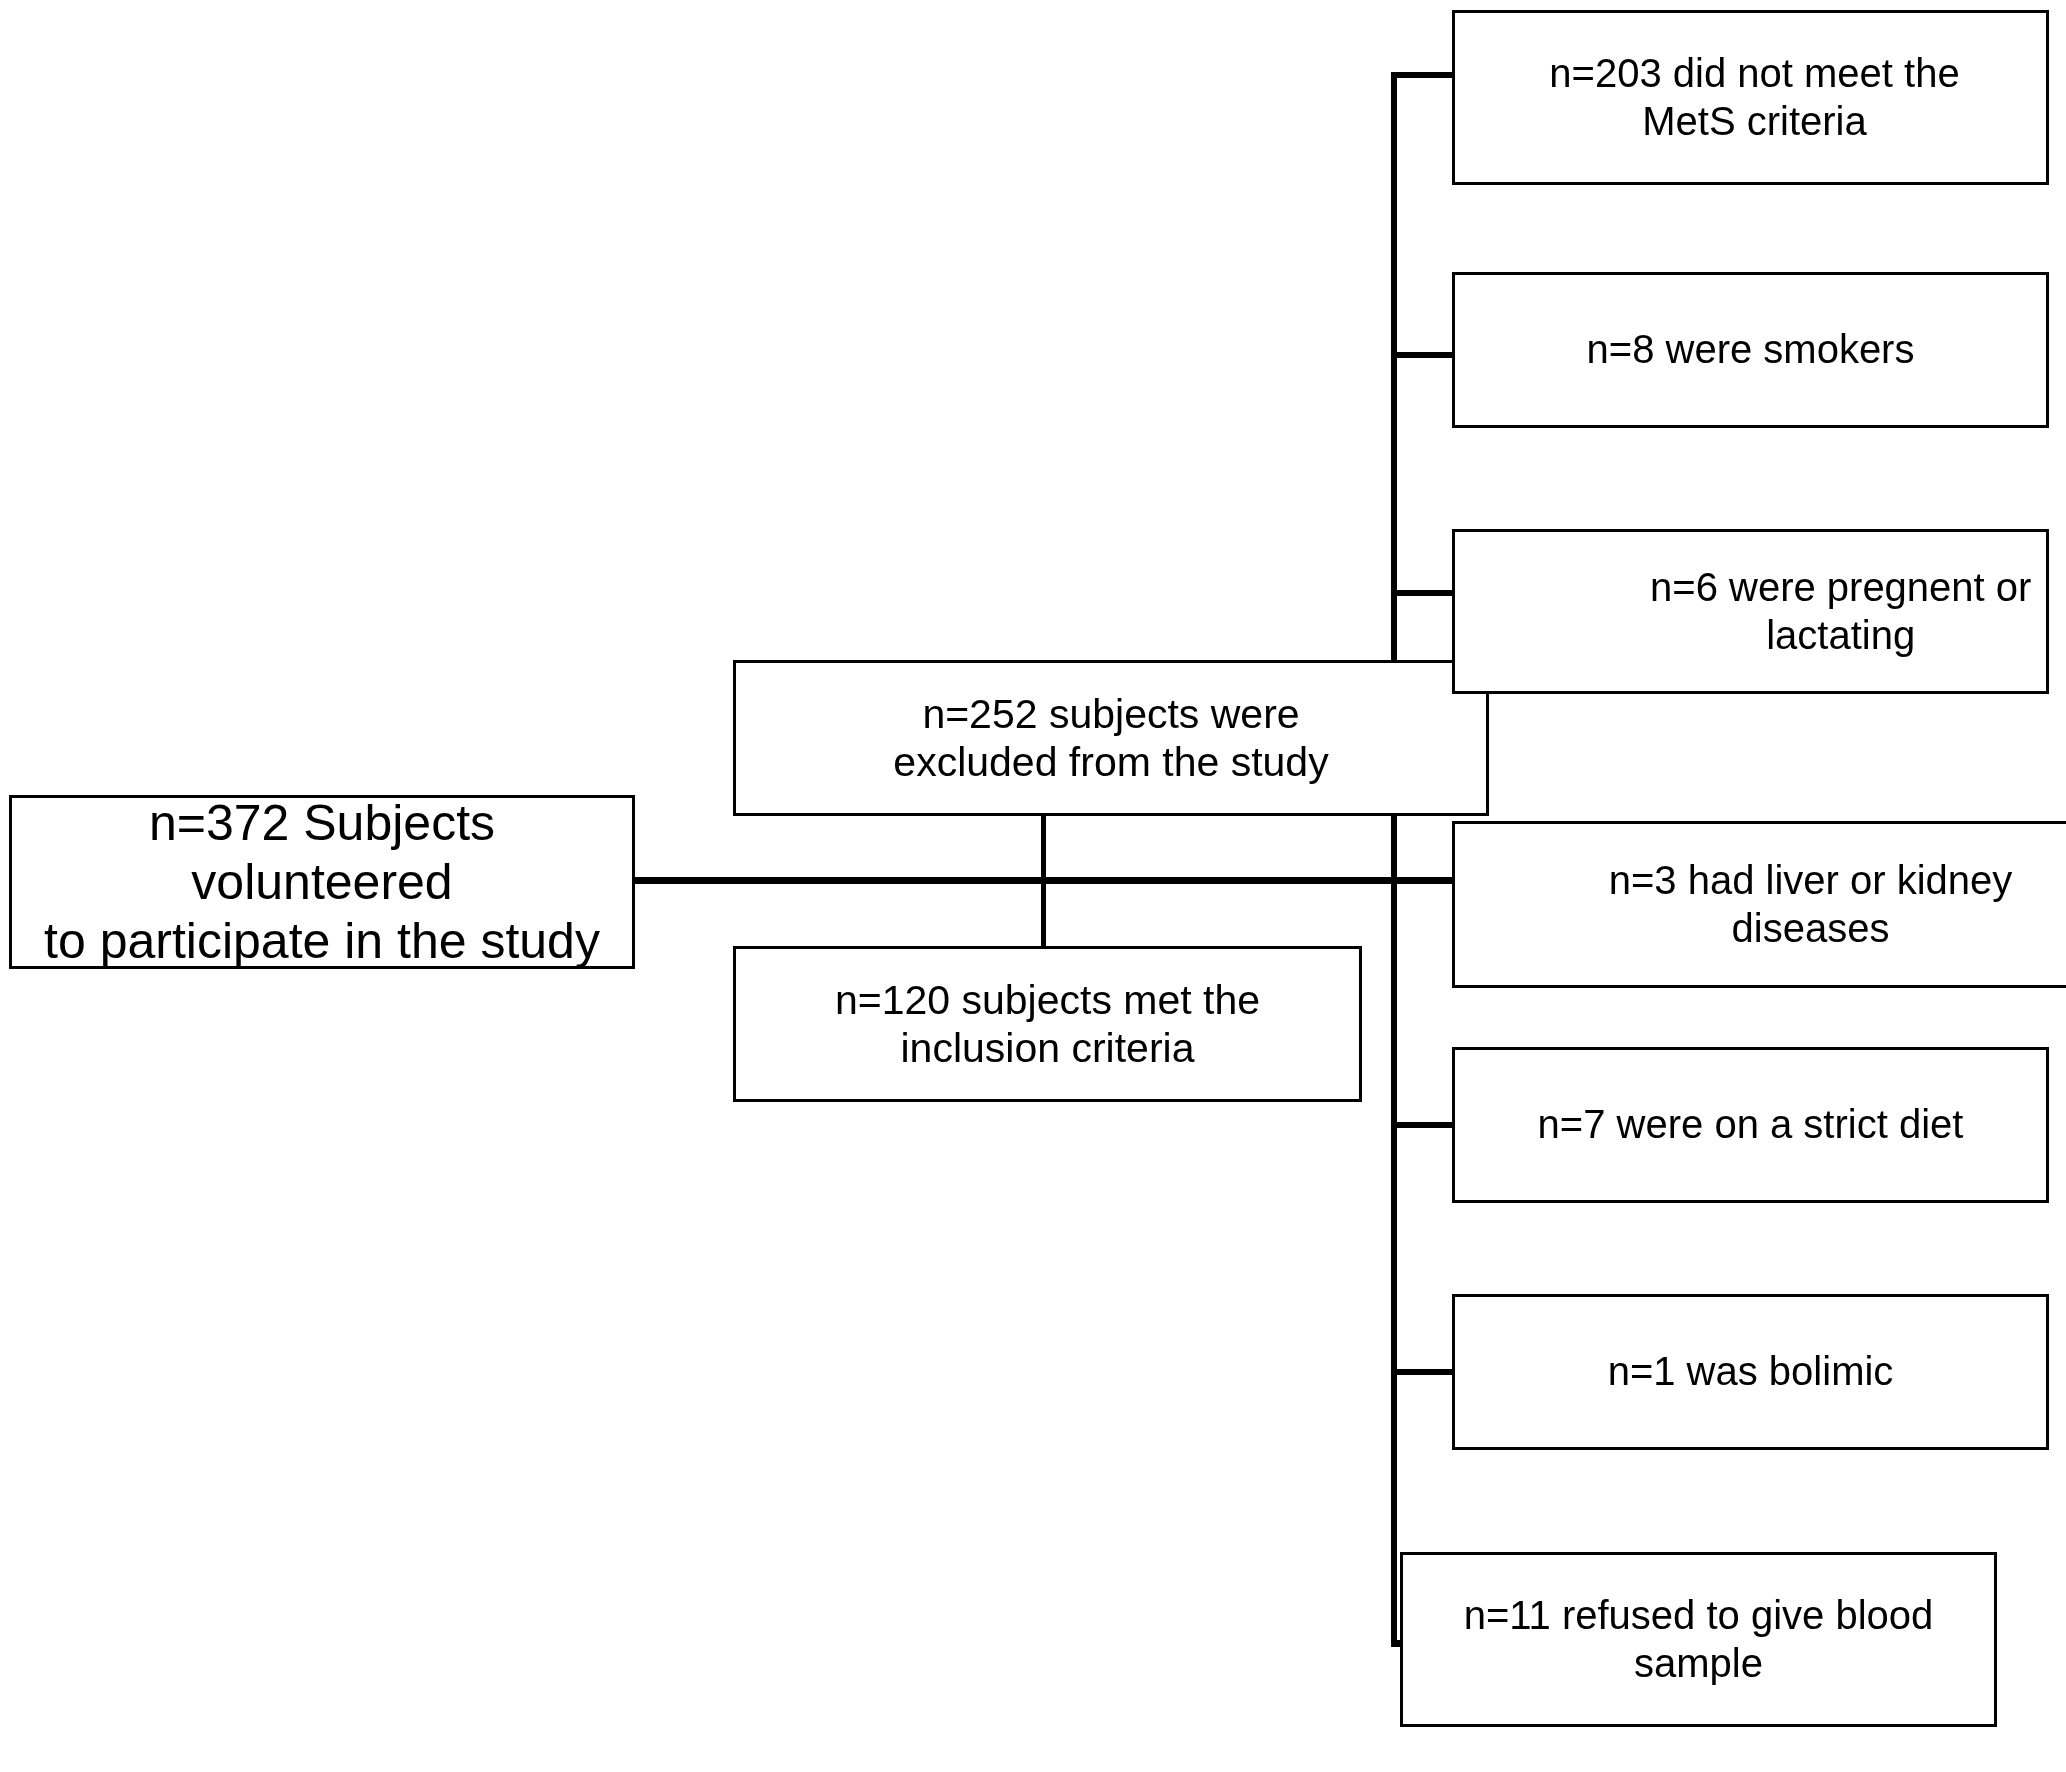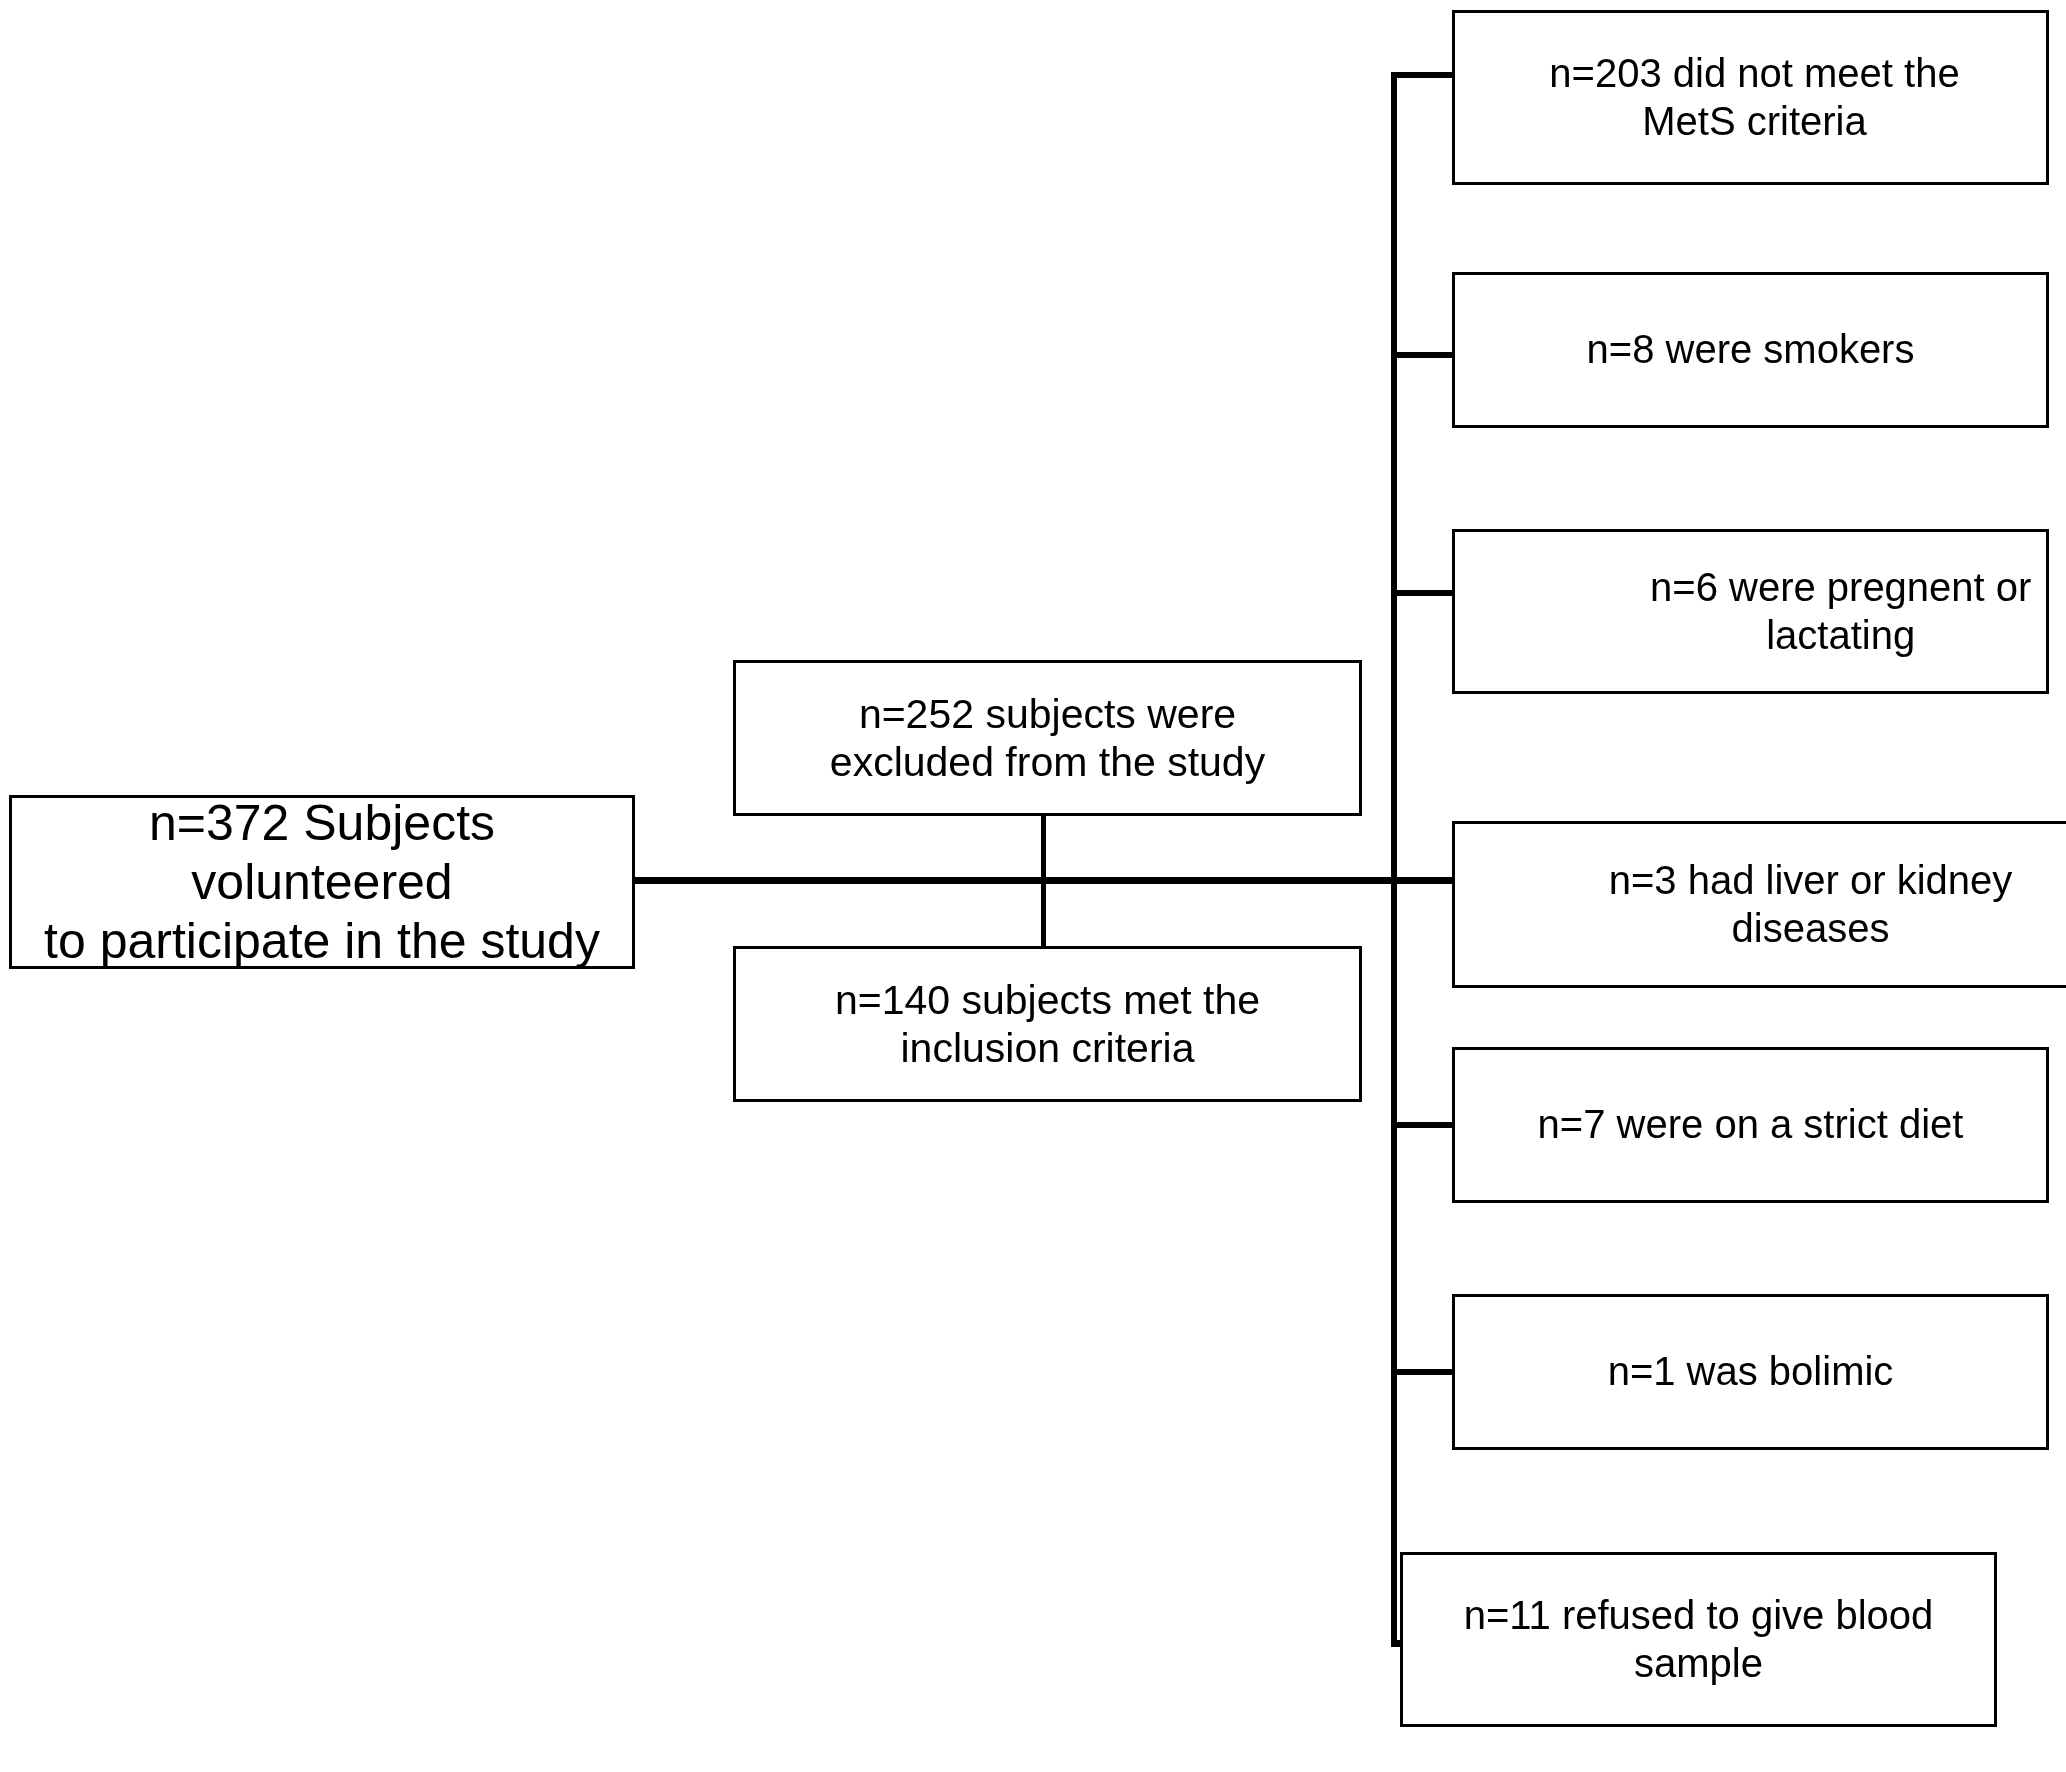--- a/index.html
+++ b/index.html
@@ -31,27 +31,27 @@
   <div class="ln" style="left:1391px;top:877px;width:63px;height:7.3px;"></div>
   <div class="ln" style="left:1391px;top:1122px;width:63px;height:6.2px;"></div>
   <div class="ln" style="left:1391px;top:1369px;width:63px;height:6.2px;"></div>
   <div class="ln" style="left:1391px;top:1640px;width:63px;height:7.3px;"></div>
 
   <div class="box fs-main" style="left:9px;top:795px;width:626px;height:174px;">
     <span class="txt">n=372 Subjects volunteered
 to participate in the study</span>
   </div>
 
-  <div class="box fs-mid" style="left:733px;top:660px;width:629px;height:156px;">
+  <div class="box fs-mid" style="left:733px;top:660px;width:756px;height:156px;">
     <span class="txt">n=252 subjects were
 excluded from the study</span>
   </div>
 
   <div class="box fs-mid" style="left:733px;top:946px;width:629px;height:156px;">
-    <span class="txt">n=140 subjects met the
+    <span class="txt">n=120 subjects met the
 inclusion criteria</span>
   </div>
 
   <div class="box fs-right" style="left:1452px;top:10px;width:597px;height:175px;padding-left:8px;">
     <span class="txt">n=203 did not meet the
 MetS criteria</span>
   </div>
 
   <div class="box fs-right" style="left:1452px;top:272px;width:597px;height:156px;">
     <span class="txt">n=8  were smokers</span>

